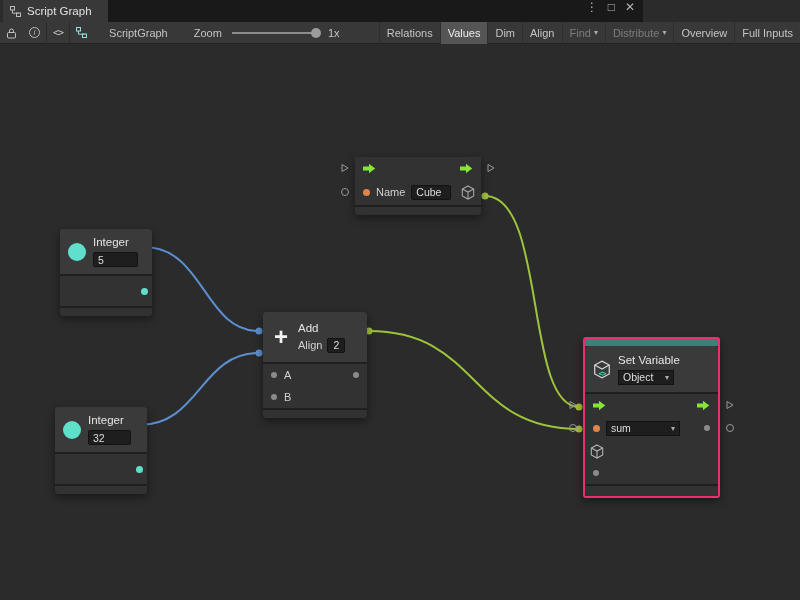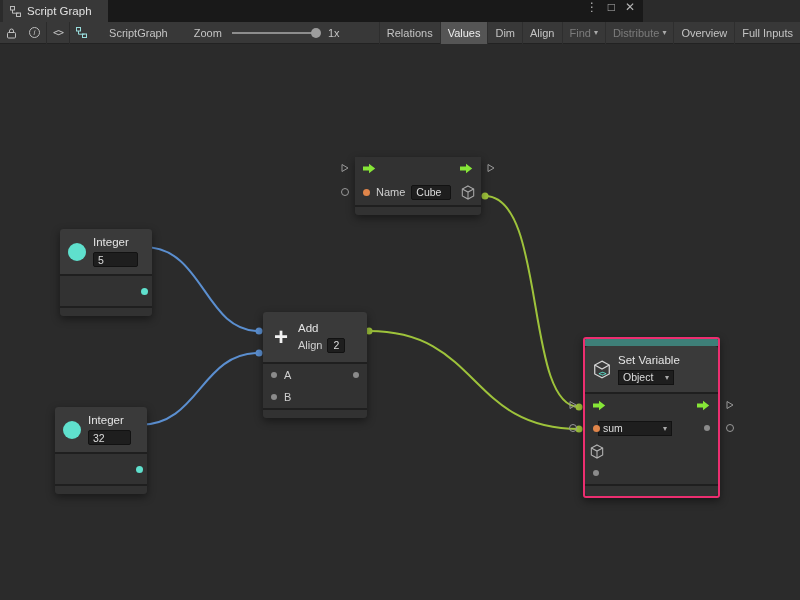--- a/index.html
+++ b/index.html
@@ -271,21 +271,21 @@
             <svg width="8" height="10">
               <path d="M1 1.5 L7 5 L1 8.5 Z" fill="none" stroke="#989898"></path>
             </svg>
           </span>
       </div>
       <div class="prow" style="height:24px">
         <span class="outport" style="left:-16px">
             <span class="hollow-circle"></span>
           </span>
         <span class="dot" style="left:8px;width:7px;height:7px;background:var(--port-orange)"></span>
-        <div class="dropdown" style="width:74px;margin-left:13px">
+        <div class="dropdown" style="width:74px;margin-left:21px">
           <span>sum</span>
           <span class="dd-arrow">▾</span>
         </div>
         <span class="dot" style="right:8px;width:6px;height:6px;background:#8b8b8b"></span>
         <span class="outport" style="right:-16px">
             <span class="hollow-circle"></span>
           </span>
       </div>
       <div class="prow" style="height:22px">
         <svg width="14" height="15" viewBox="0 0 16 17" style="margin-left:5px">

